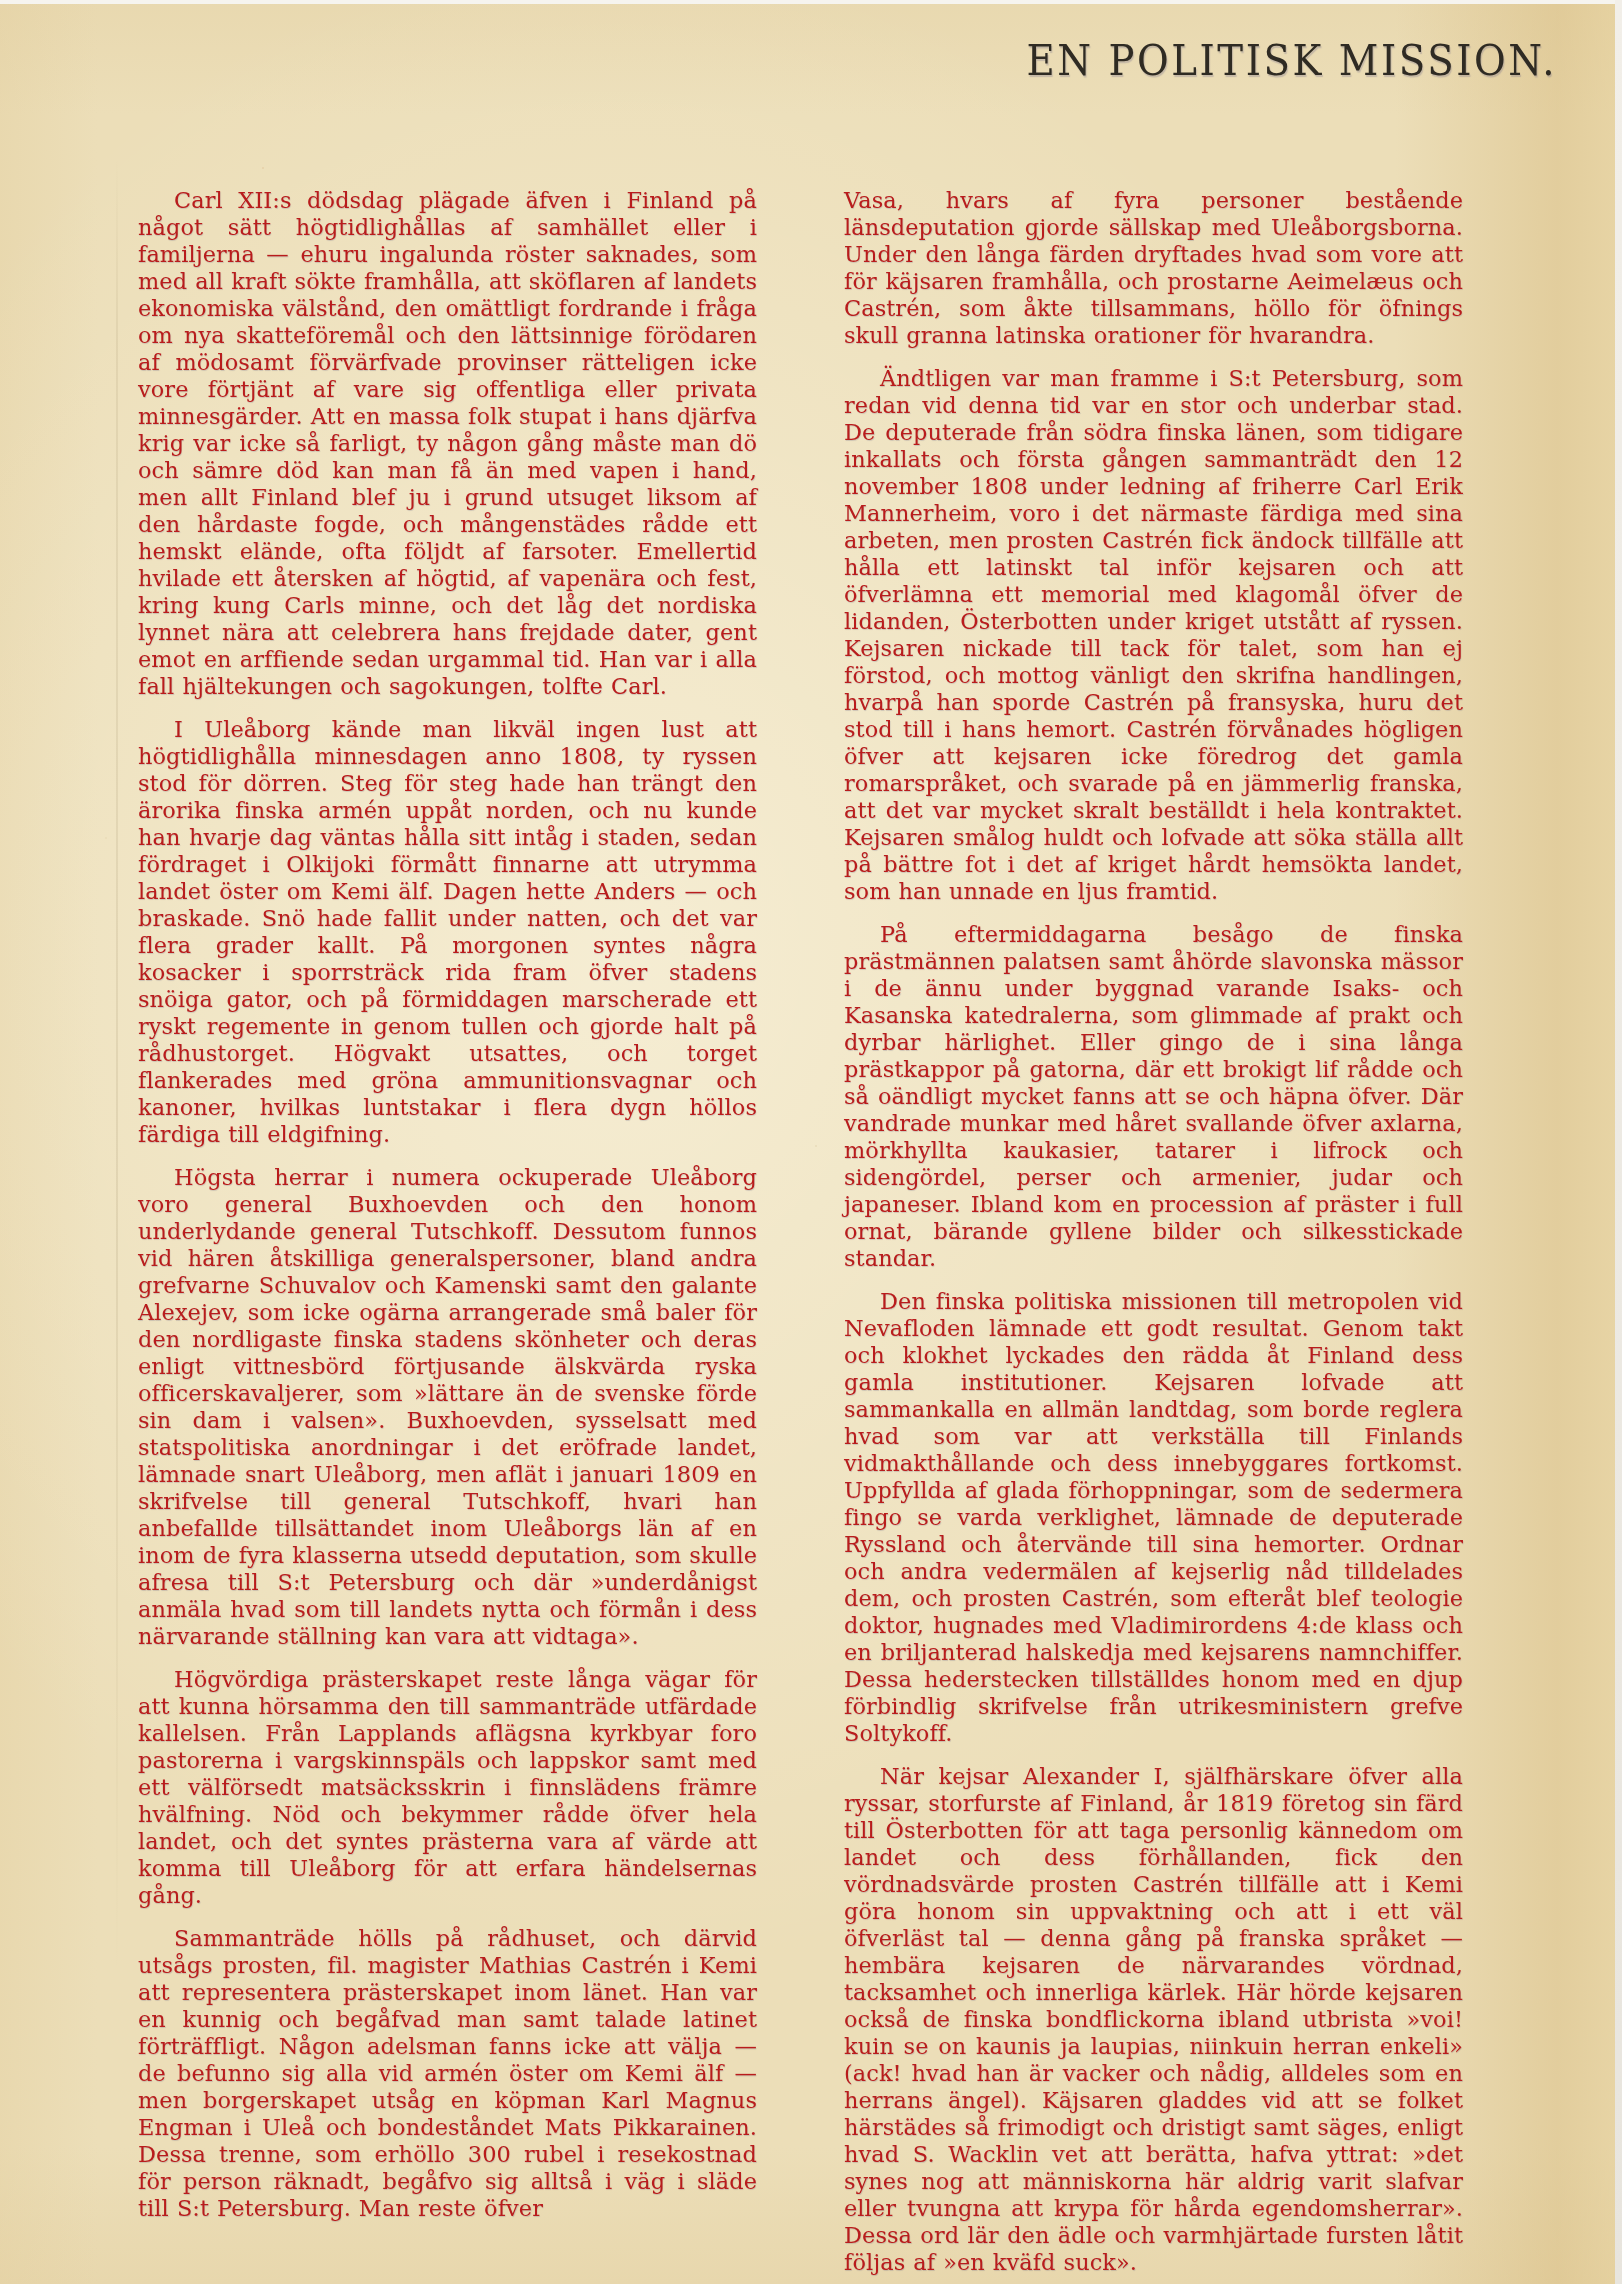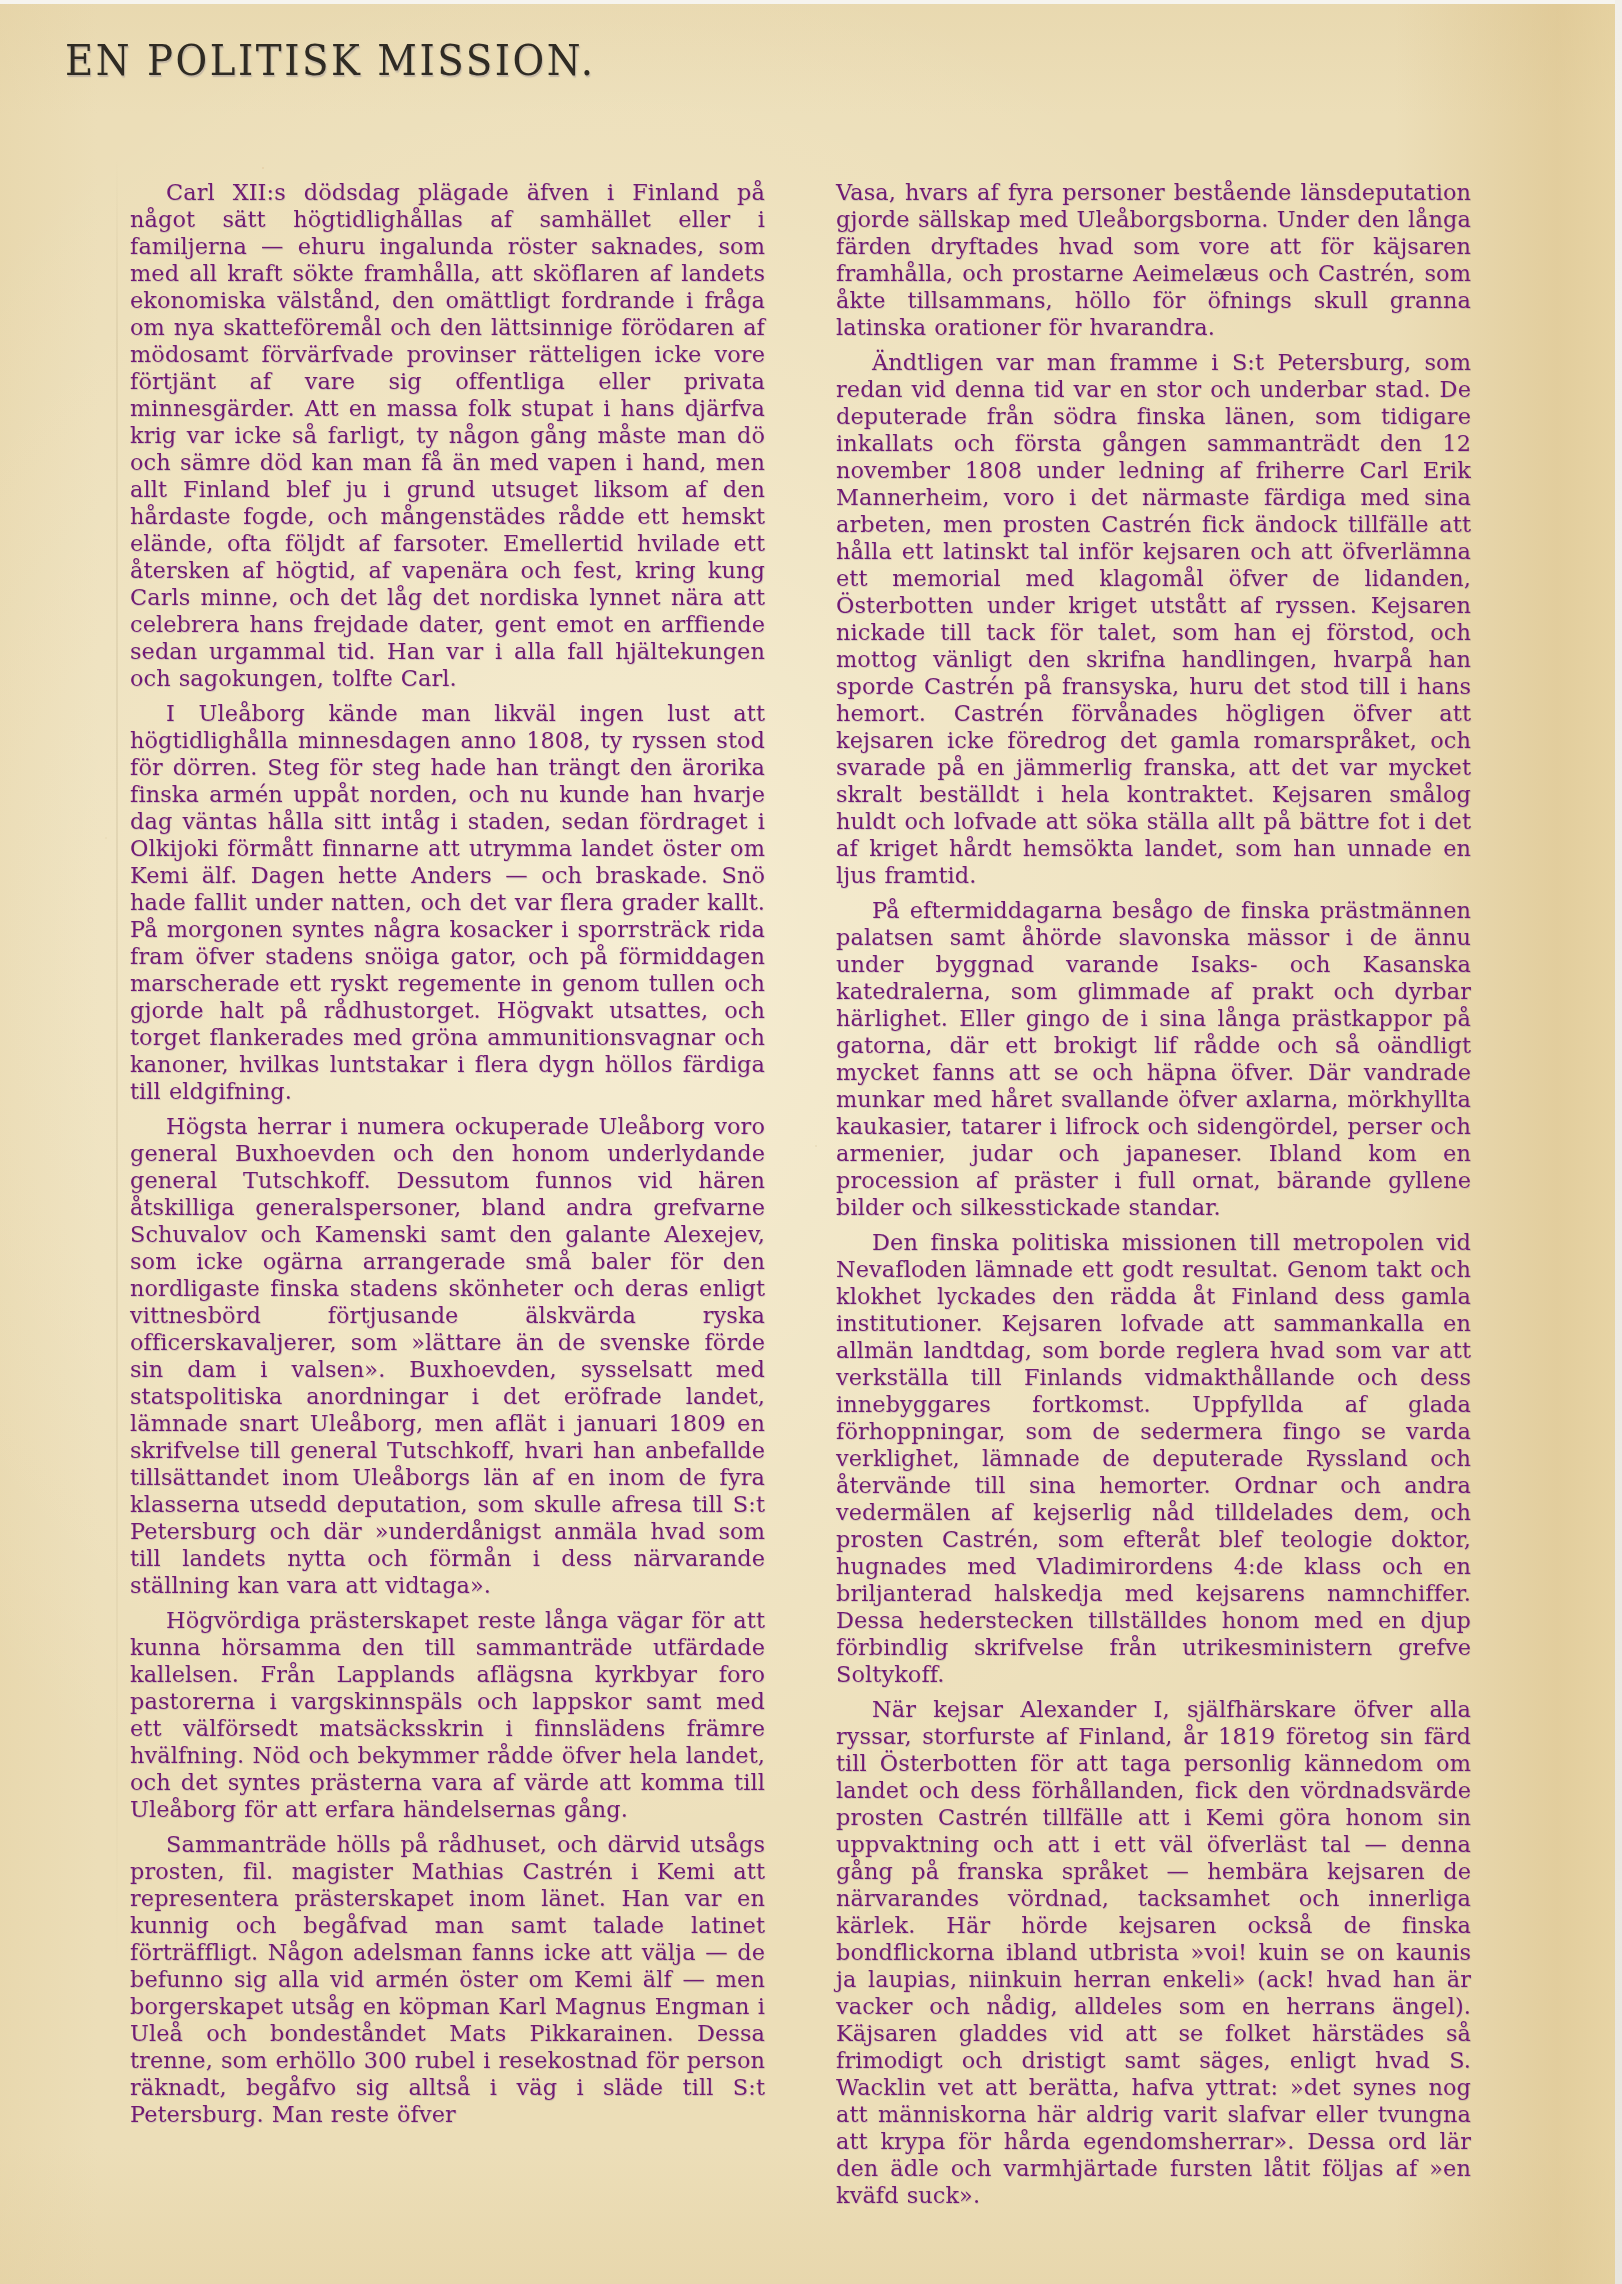--- a/index.html
+++ b/index.html
@@ -41,21 +41,21 @@
       radial-gradient(1.7px 1.1px at 458px 2012px, rgba(180,150,90,0.35), rgba(180,150,90,0) 70%),
       radial-gradient(2.2px 1.7px at 1425px 1789px, rgba(180,150,90,0.30), rgba(180,150,90,0) 70%),
       radial-gradient(1.7px 1.1px at 106px 838px, rgba(180,150,90,0.35), rgba(180,150,90,0) 70%);
   }
 
   .header {
     position: absolute;
     top: 40px;
     left: 0;
     width: 100%;
-    text-align: left;
+    text-align: right;
     color: #2f2b23;
   }
   .title {
     font-size: 42px;
     font-weight: normal;
     letter-spacing: 2.8px;
     margin: 0;
     line-height: 1;
     transform: scaleX(0.92);
     text-shadow: 1.1px 1.7px 1.1px rgba(100,95,130,0.28);
@@ -75,24 +75,24 @@
     left: 122px;
     width: 1357px; 
     display: flex;
     gap: 55px;
   }
   .column {
     flex: 1 1 0;
     min-width: 0;
   }
   .para {
-    margin: 8px;
+    margin: 16px;
     font-size: 22.4px;
     line-height: 27px;
-    color: #701a75;
+    color: #b91c1c;
     text-align: justify;
     letter-spacing: 0.1px;
     word-spacing: 0.8px;
     text-shadow: 0.6px 1px 0.7px rgba(95,90,125,0.24);
   }
   .para.indent { text-indent: 36px; }
 </style>
 </head>
 <body>
 

